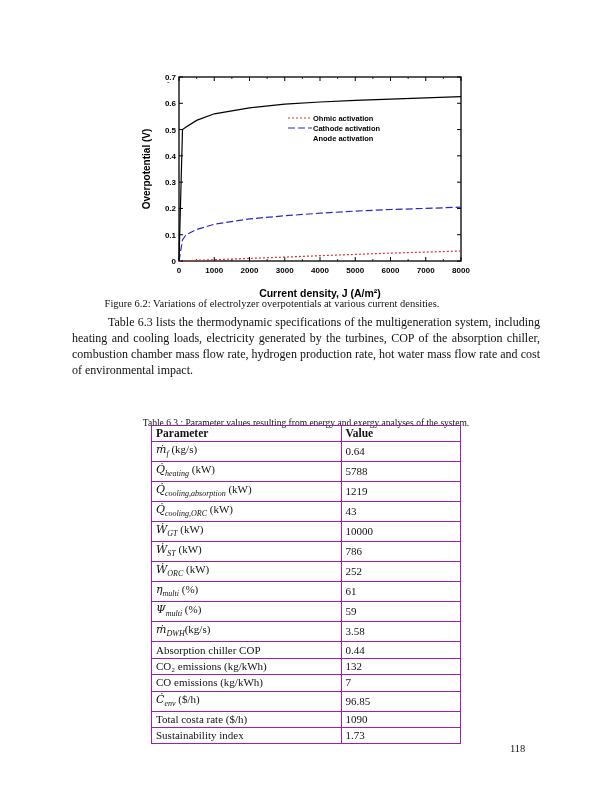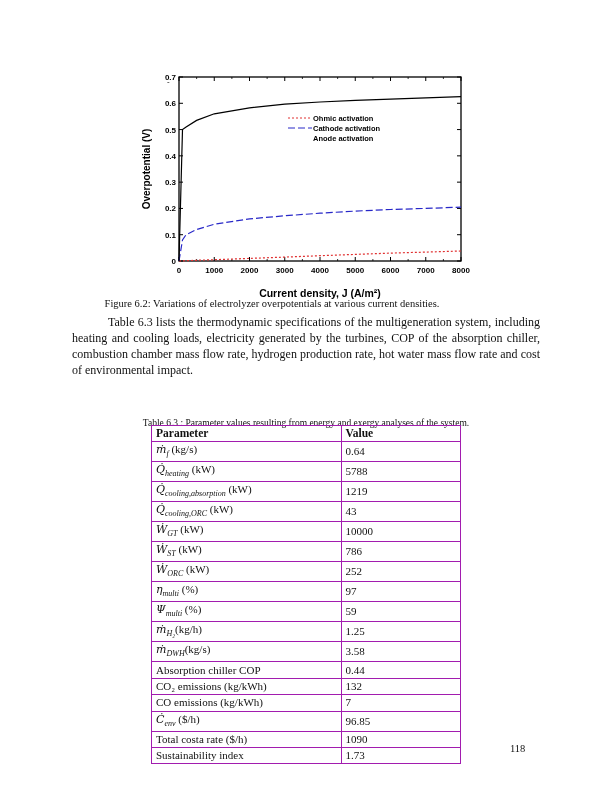--- a/index.html
+++ b/index.html
@@ -157,31 +157,27 @@
       <tr>
         <td><span class="it">Ẇ</span><span class="sub">ST</span><span> (kW)</span></td>
         <td class="val">786</td>
       </tr>
       <tr>
         <td><span class="it">Ẇ</span><span class="sub">ORC</span><span> (kW)</span></td>
         <td class="val">252</td>
       </tr>
       <tr>
         <td><span class="it">η</span><span class="sub">multi</span><span> (%)</span></td>
-        <td class="val">97</td>
+        <td class="val">61</td>
       </tr>
       <tr>
         <td><span class="it">Ψ</span><span class="sub">multi</span><span> (%)</span></td>
         <td class="val">59</td>
       </tr>
       <tr>
-        <td><span class="it">ṁ</span><span class="sub">H₂</span><span>(kg/h)</span></td>
-        <td class="val">1.25</td>
-      </tr>
-      <tr>
         <td><span class="it">ṁ</span><span class="sub">DWH</span><span>(kg/s)</span></td>
         <td class="val">3.58</td>
       </tr>
       <tr>
         <td><span>Absorption chiller COP</span></td>
         <td class="val">0.44</td>
       </tr>
       <tr>
         <td><span>CO₂ emissions (kg/kWh)</span></td>
         <td class="val">132</td>

